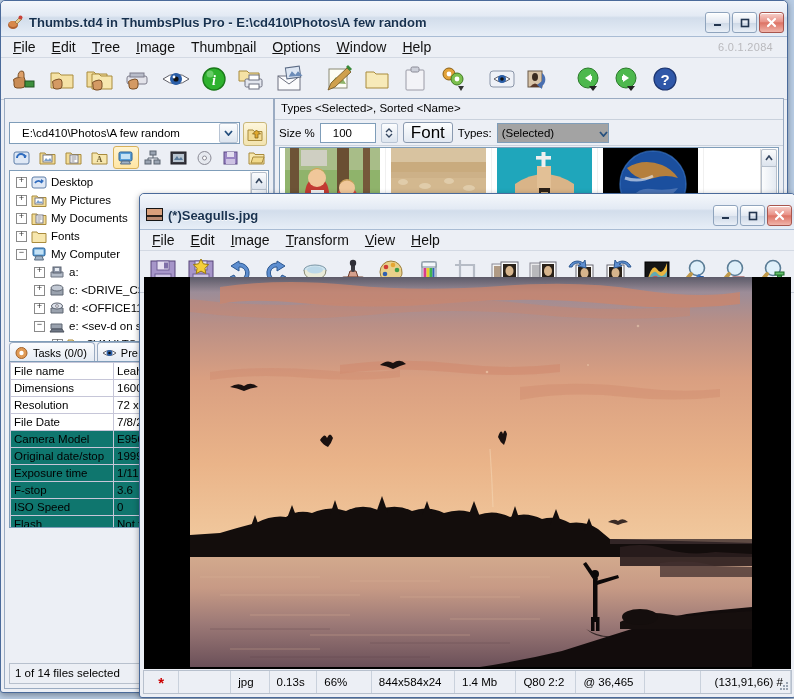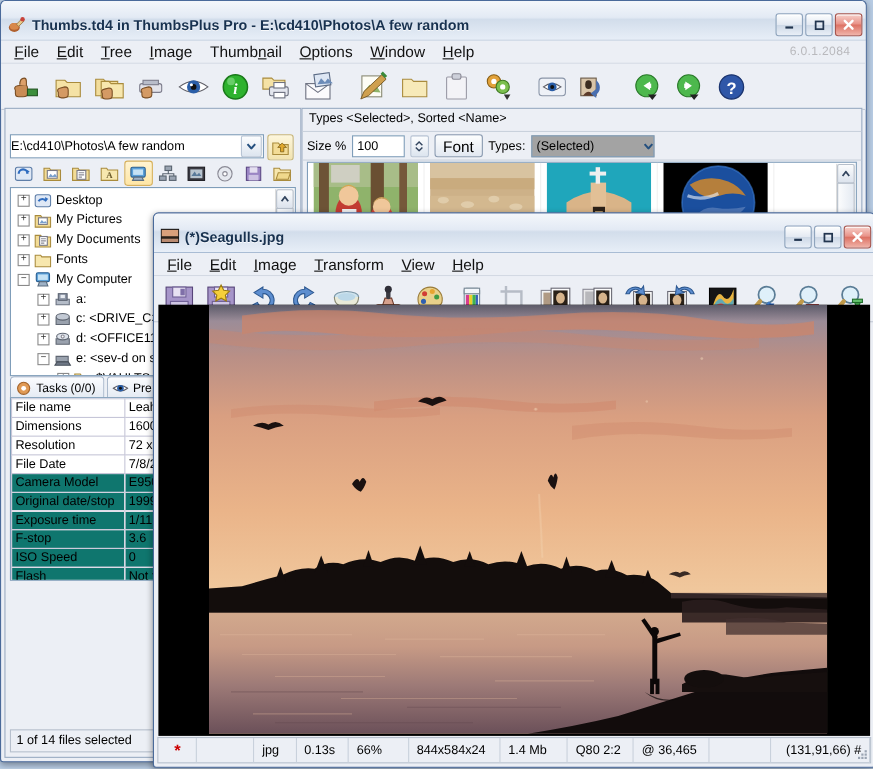--- a/index.html
+++ b/index.html
@@ -45,21 +45,21 @@
   .body-area{position:absolute;left:3px;top:97px;right:3px;bottom:3px;}
 
   .panelbox{position:absolute;background:#eceff5;border:1px solid #9aabc2;}
   .grouphdr{height:20px;line-height:19px;padding-left:6px;font-size:11px;color:#222;
             background:#eceff5;border-bottom:1px solid #c9d1dc;}
 
   
   #leftpane{left:0;top:0;width:268px;bottom:0;}
   .combo-row{position:absolute;left:4px;top:23px;width:258px;height:22px;display:flex;}
   .combo{flex:1 1 auto;height:20px;background:#fff;border:1px solid #7f9db9;display:flex;align-items:center;}
-  .combo .cv{flex:1 1 auto;padding-left:0;font-size:11.5px;white-space:nowrap;overflow:hidden;}
+  .combo .cv{flex:1 1 auto;padding-left:12px;font-size:11.5px;white-space:nowrap;overflow:hidden;}
   .combo .carrow{width:17px;height:18px;margin:0 1px;border:1px solid #b8c4d4;border-radius:2px;
        background:linear-gradient(to bottom,#fcfdfe,#dde5ef);display:flex;align-items:center;justify-content:center;}
   .upbtn{width:22px;height:22px;margin-left:3px;border:1px solid #c9b77a;border-radius:3px;
        background:linear-gradient(to bottom,#fdf6dc,#f2e3ae);display:flex;align-items:center;justify-content:center;}
 
   .locbar{position:absolute;left:3px;top:47px;width:262px;height:23px;display:flex;align-items:center;
           background:#eceff5;}
   .lb{width:26px;height:21px;display:flex;align-items:center;justify-content:center;border:1px solid transparent;border-radius:3px;}
   .lb.sel{border-color:#d8b15a;background:linear-gradient(to bottom,#fff4d2,#ffe6a4);}
 
@@ -89,24 +89,24 @@
   table.props tr.exif td{background:#0f766e;}
   .statusbar{position:absolute;left:4px;bottom:4px;width:258px;height:19px;line-height:18px;
      background:#eceff5;border:1px solid #b7c0cd;padding-left:5px;font-size:11.5px;}
 
   
   #rightpane{left:270px;top:0;right:0;bottom:0;}
   .sortline{height:20px;line-height:19px;padding-left:6px;font-size:11.5px;border-bottom:1px solid #c9d1dc;}
   .thumbctl{height:25px;display:flex;align-items:center;padding:0 4px;gap:5px;border-bottom:1px solid #c9d1dc;}
   .thumbctl .lbl{font-size:11.5px;}
   .numbox{width:42px;height:18px;background:#fff;border:1px solid #7f9db9;font-size:11.5px;
-          display:flex;align-items:center;padding-left:4px;}
+          display:flex;align-items:center;padding-left:12px;}
   .spin{width:15px;height:18px;border:1px solid #b8c4d4;border-radius:2px;display:flex;flex-direction:column;
         background:linear-gradient(to bottom,#fcfdfe,#dde5ef);align-items:center;justify-content:center;}
-  .fbtn{height:19px;padding:0 7px;border:1px solid #8a9ab0;border-radius:3px;font-size:14px;
+  .fbtn{height:19px;padding:0 7px;border:1px solid #8a9ab0;border-radius:3px;font-size:17px;
         background:linear-gradient(to bottom,#fdfefe,#e2e8f1);display:flex;align-items:center;}
   .typecombo{width:110px;height:18px;background:#a3a3a3;border:1px solid #7f9db9;display:flex;align-items:center;}
   .typecombo .cv{flex:1 1 auto;padding-left:4px;font-size:11.5px;}
   .thumbstrip{position:absolute;left:4px;top:48px;right:4px;height:52px;background:#fff;border:1px solid #7f9db9;
               display:flex;overflow:hidden;}
   .thcell{width:105px;height:100%;display:flex;align-items:flex-start;justify-content:center;flex:0 0 auto;
           border-right:1px solid #f0f0f0;}
   .thimg{width:95px;height:64px;display:block;}
 
   

